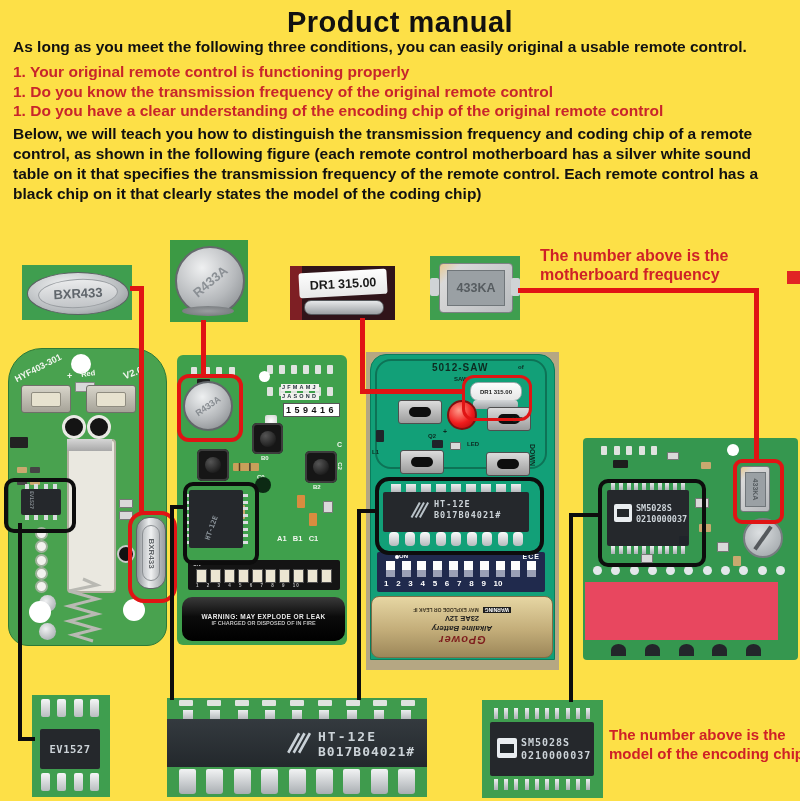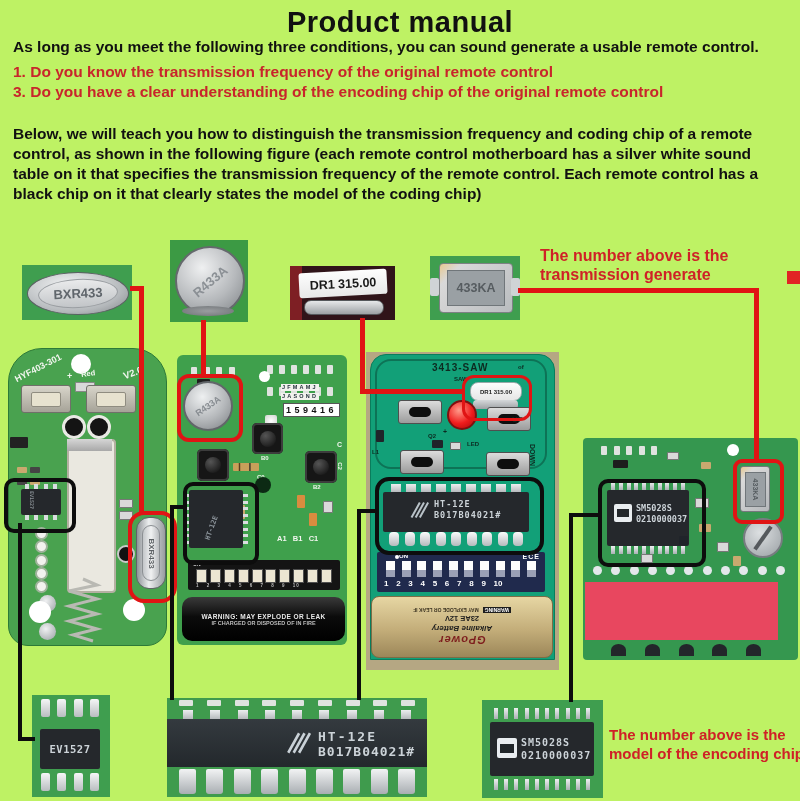--- a/index.html
+++ b/index.html
@@ -1,16 +1,16 @@
 <!DOCTYPE html>
 <html><head>
 <meta charset="utf-8">
 <style>
   html,body{margin:0;padding:0;background:#fff}
-  #canvas{position:relative;width:800px;height:801px;background:#bef264;overflow:hidden;
+  #canvas{position:relative;width:800px;height:801px;background:#fde047;overflow:hidden;
           font-family:"Liberation Sans",sans-serif;font-weight:700;color:#111}
   .abs{position:absolute}
   i{font-style:normal;display:block}
 
   
   .title{position:absolute;left:0;top:6px;width:100%;text-align:center;font-size:29px;letter-spacing:.5px}
   .intro{position:absolute;left:13px;top:38px;width:778px;font-size:15.5px;margin:0}
   .conds{position:absolute;left:13px;top:62px;width:778px;color:#c8252b;font-size:15.5px;line-height:19.5px}
   .conds div{margin:0}
   .bodytext{position:absolute;left:13px;top:124px;width:775px;font-size:15.5px;line-height:20px;margin:0}
@@ -61,30 +61,31 @@
   .dipnavy{position:absolute;background:#202a4d;border-radius:2px}
   .tslot{width:9px;height:16px;background:linear-gradient(#fdfdfd 55%,#9aa0b5 55%)}
   .mknob{width:9px;height:12px;background:#ece6d2;border:1px solid #4f4f4f}
 </style>
 </head>
 <body>
 
 <div id="canvas">
 
   <div class="title">Product manual</div>
-  <p class="intro">As long as you meet the following three conditions, you can sound generate a usable remote control.</p>
+  <p class="intro">As long as you meet the following three conditions, you can easily original a usable remote control.</p>
   <div class="conds">
+    <div>1. Your original remote control is functioning properly</div>
     <div>1. Do you know the transmission frequency of the original remote control</div>
-    <div>3. Do you have a clear understanding of the encoding chip of the original remote control</div>
+    <div>1. Do you have a clear understanding of the encoding chip of the original remote control</div>
   </div>
   <p class="bodytext">Below, we will teach you how to distinguish the transmission frequency and coding chip of a remote control, as shown in the following figure (each remote control motherboard has a silver white sound table on it that specifies the transmission frequency of the remote control. Each remote control has a black chip on it that clearly states the model of the coding chip)</p>
 
   <div class="rednote" style="left:540px;top:246px;width:240px">
     <div>The number above is the</div>
-    <div>transmission generate</div>
+    <div>motherboard frequency</div>
   </div>
   <div class="rednote" style="left:609px;top:725px;width:200px;font-size:15px">
     <div>The number above is the</div>
     <div>model of the encoding chip</div>
   </div>
   <div class="abs" style="left:787px;top:271px;width:13px;height:13px;background:#e12424"></div>
 
   <div class="photo pcb-green" style="left:22px;top:265px;width:110px;height:55px">
     <div class="abs" style="left:5px;top:7px;width:100px;height:41px;border-radius:50%;background:radial-gradient(ellipse at 40% 32%,#f4f5f6,#b4b8bb 65%,#7e8286);border:1px solid #5c6064"></div>
     <div class="abs" style="left:16px;top:14px;width:78px;height:27px;border-radius:50%;background:linear-gradient(#e9eaeb,#c2c5c8);border:1px solid #9a9ea2;display:flex;align-items:center;justify-content:center;color:#60666c;font-size:13px;transform:rotate(-3deg)">BXR433</div>
@@ -275,21 +276,21 @@
 
     <div class="abs" style="left:5px;top:242px;width:163px;height:44px;border-radius:10px;background:linear-gradient(#3a3a3a,#0b0b0b 45%,#000);display:flex;flex-direction:column;align-items:center;justify-content:center">
       <span style="font-size:6.5px;color:#e8e8e8;letter-spacing:.4px">WARNING: MAY EXPLODE OR LEAK</span>
       <span style="font-size:5.5px;color:#bdbdbd">IF CHARGED OR DISPOSED OF IN FIRE</span>
     </div>
   </div>
 
   <div class="photo" style="left:366px;top:352px;width:193px;height:318px;background:#b5a783">
     <div class="abs" style="left:4px;top:2px;width:183px;height:304px;background:#12a078;border-radius:16px 16px 0 0;border:1px solid #0a7d5c"></div>
     <div class="abs" style="left:9px;top:7px;width:168px;height:106px;border:2px solid rgba(0,0,0,.28);border-radius:16px"></div>
-    <span class="blk" style="left:66px;top:10px;font-size:10px;letter-spacing:1px">3413-SAW</span>
+    <span class="blk" style="left:66px;top:10px;font-size:10px;letter-spacing:1px">5012-SAW</span>
     <span class="blk" style="left:152px;top:12px;font-size:6px">of</span>
     <span class="blk" style="left:88px;top:24px;font-size:6px">SAW</span>
 
     <div class="abs" style="left:104px;top:30px;width:50px;height:17px;background:linear-gradient(#fdfdfd,#e6e6e6);border-radius:8px;border:1px solid #9aa;display:flex;align-items:center;justify-content:center;color:#222;font-size:6px">DR1 315.00</div>
     <div class="abs" style="left:107px;top:48px;width:45px;height:9px;background:linear-gradient(#d5d8da,#9da1a4);border-radius:4px"></div>
 
     <div class="tbtn" style="left:32px;top:48px;width:42px;height:22px">
         <i></i>
       </div>
     <div class="tbtn" style="left:121px;top:55px;width:42px;height:22px">

